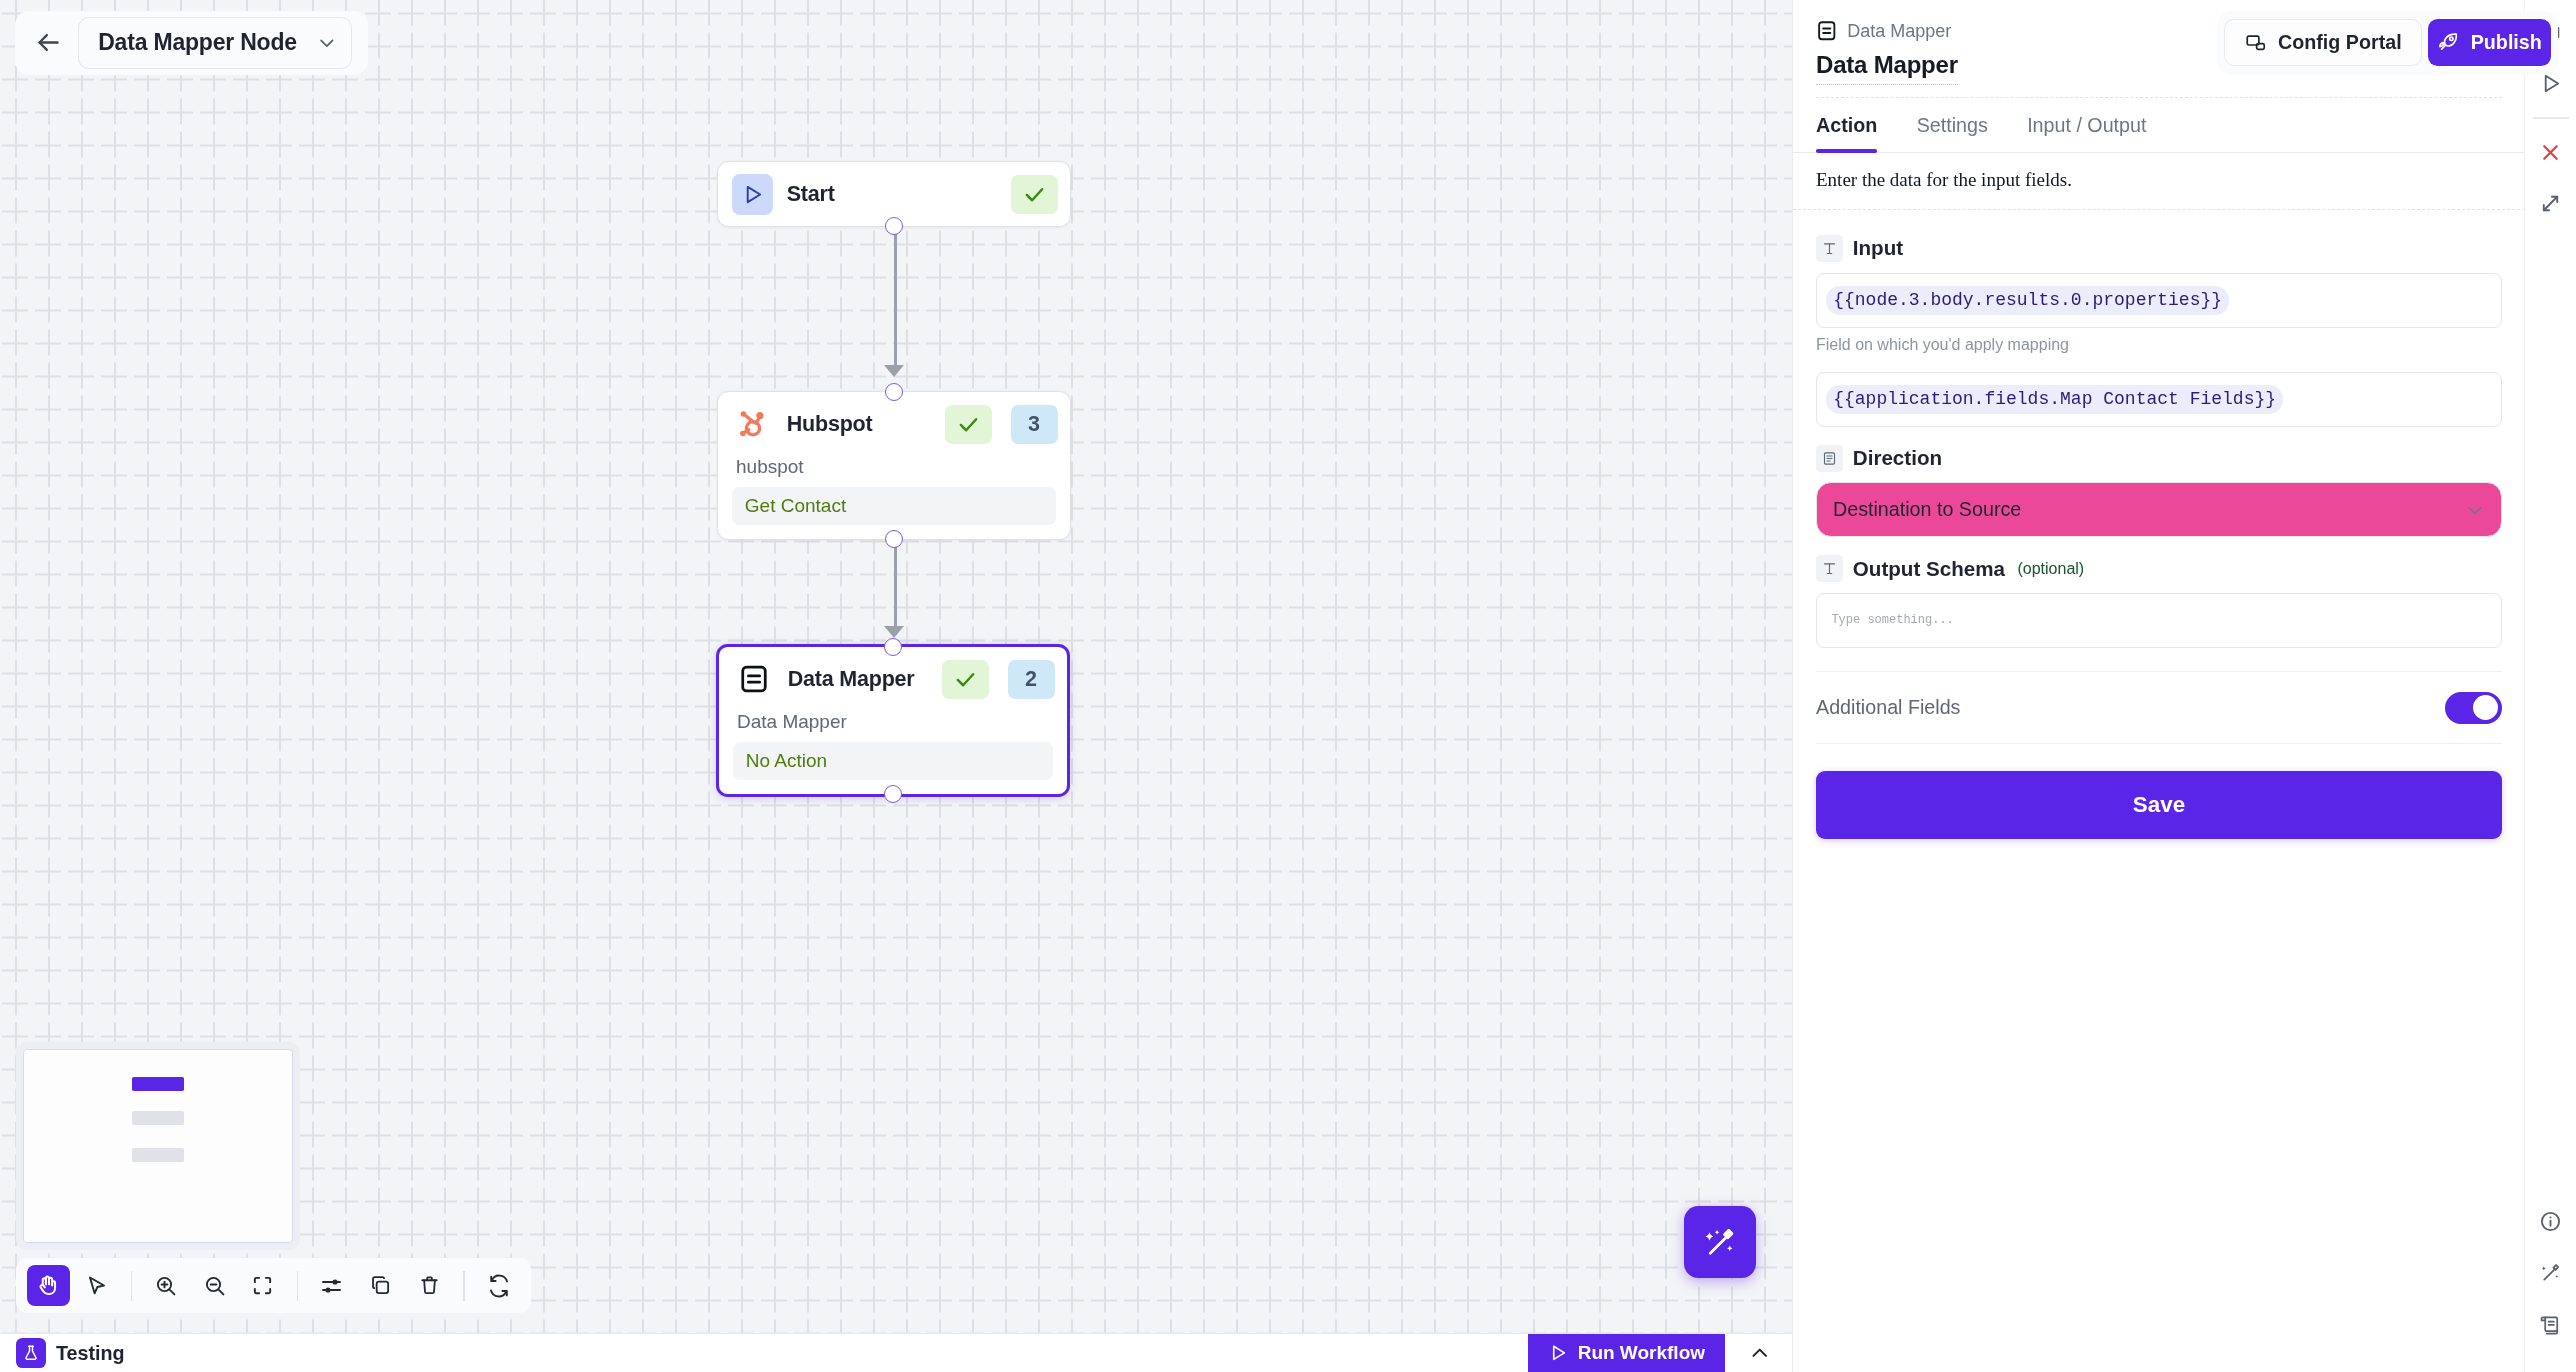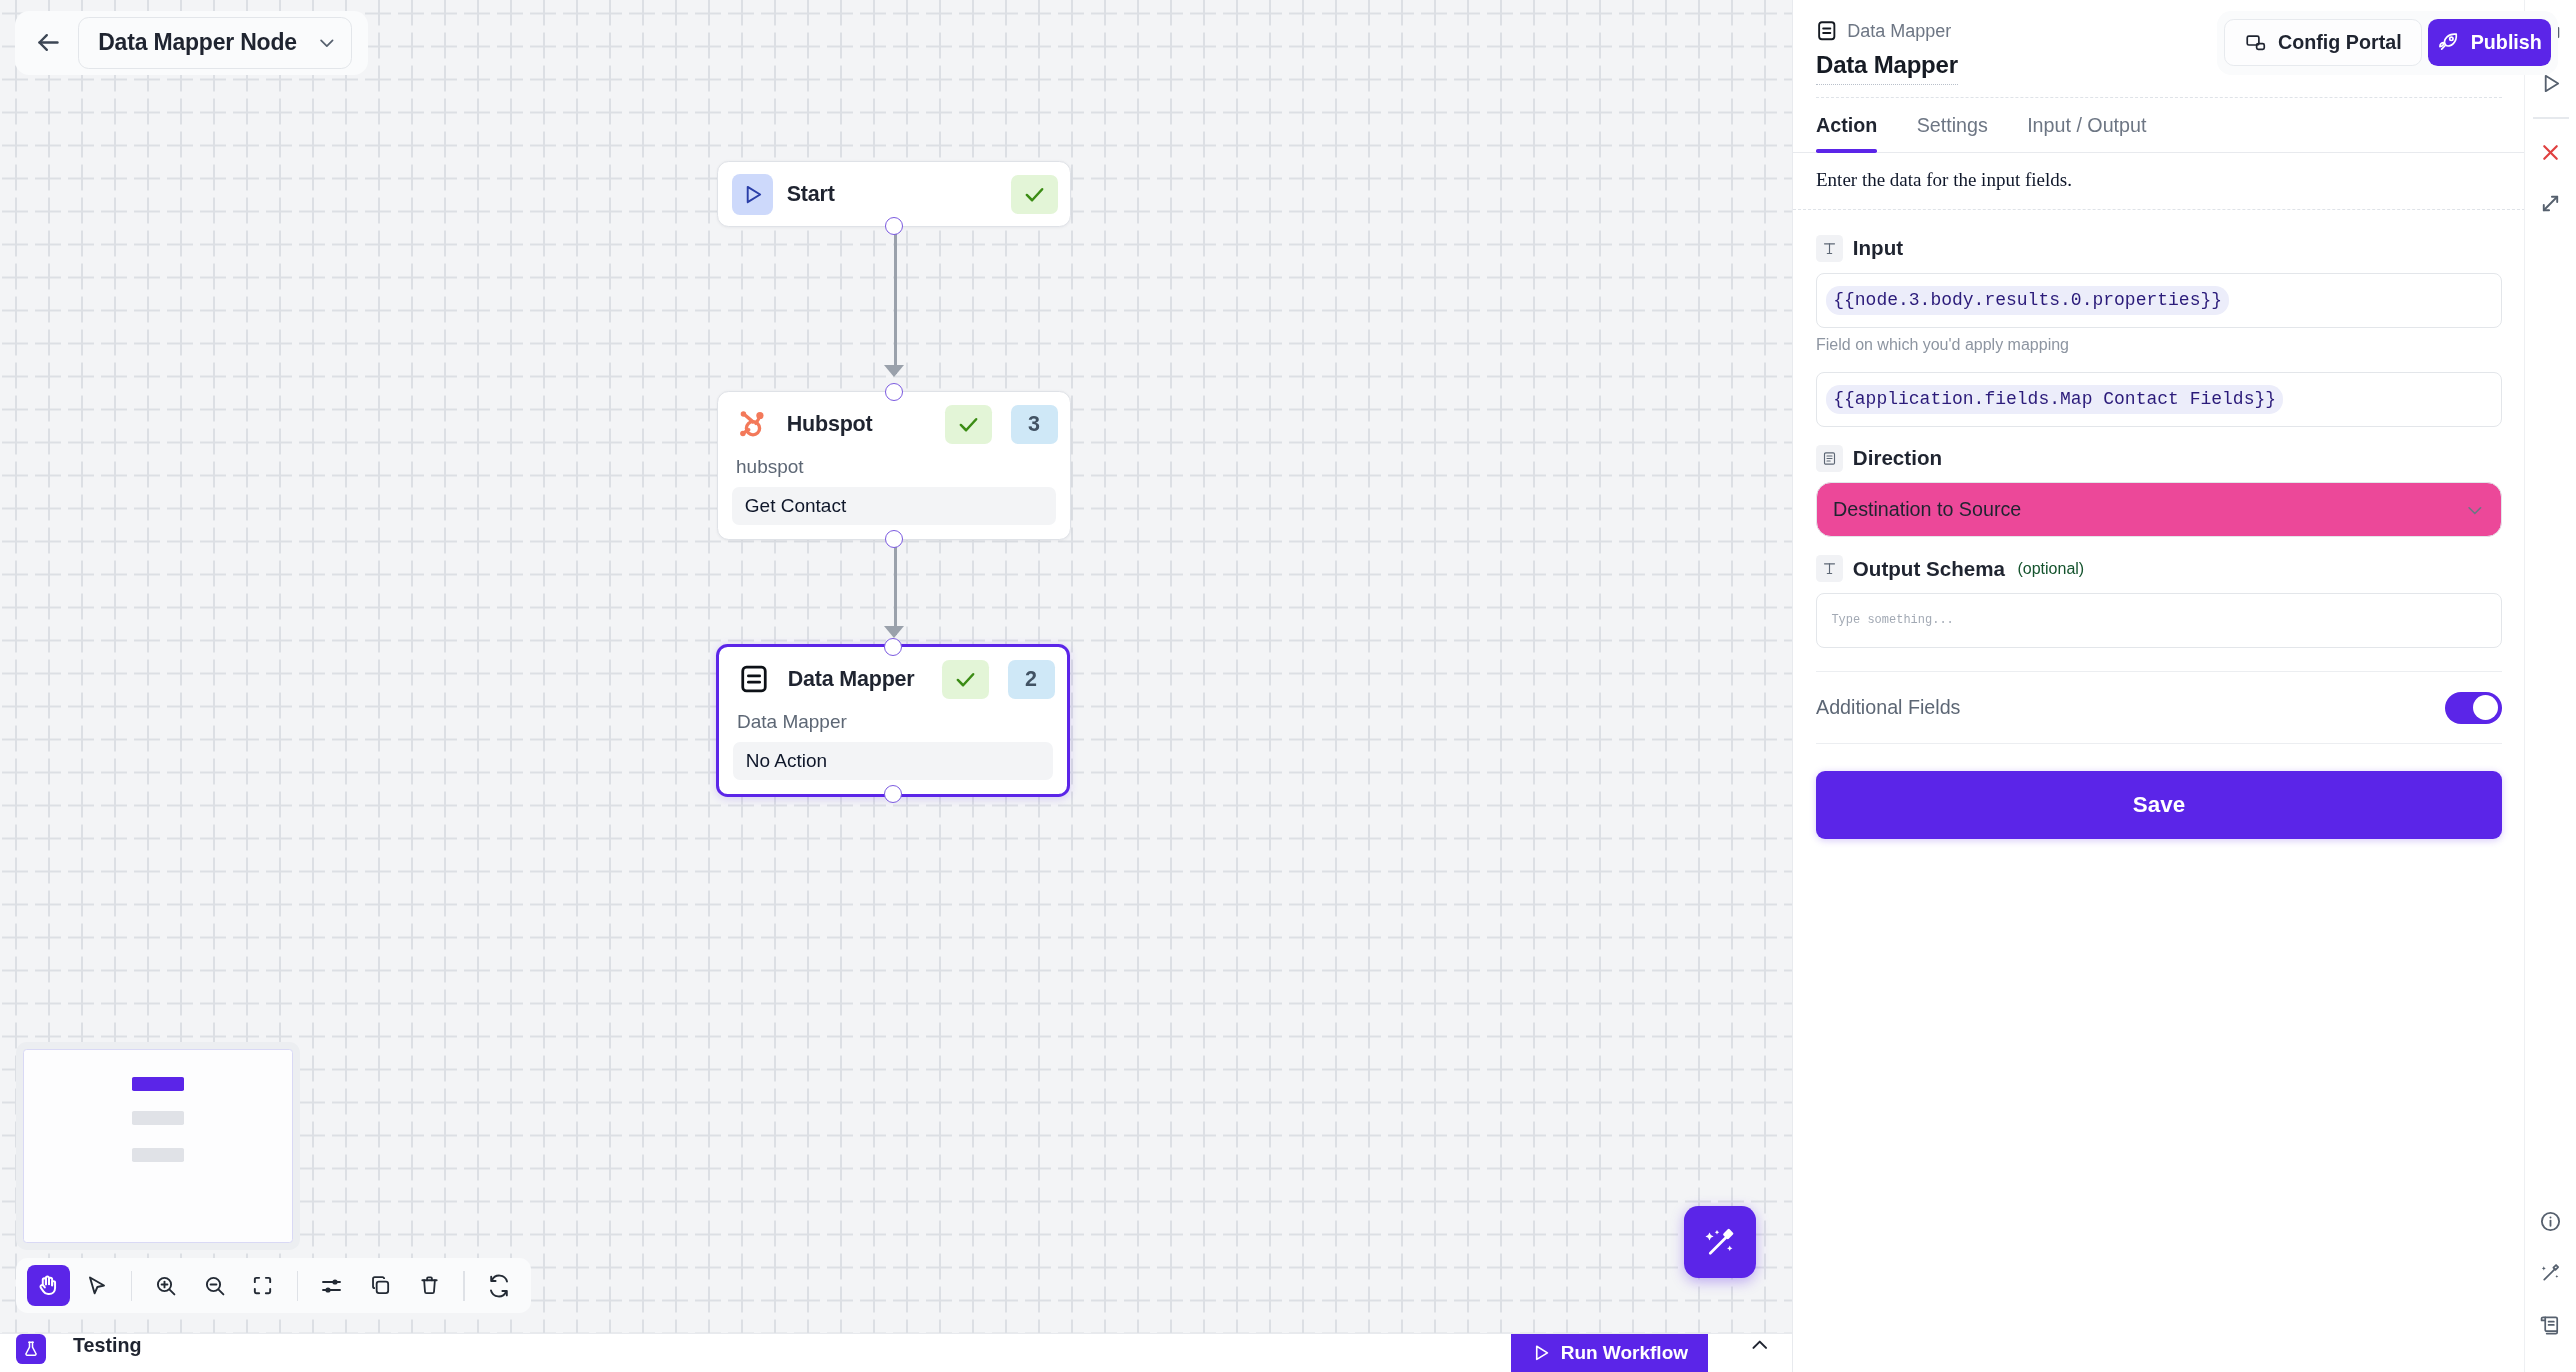--- a/index.html
+++ b/index.html
@@ -151,21 +151,21 @@
   .badge.cnt { background: #cfe8f7; color: #415263; margin-left: 5.4px; }
   .node-sub {
     padding: 0 18px 4.5px 18px;
     font-size: 19px; color: #5d6775;
   }
   .node-action {
     margin: 4.5px 14.3px 13.4px 14.3px;
     background: #f3f4f6;
     border-radius: 7.2px;
     padding: 8px 12.5px;
-    font-size: 19px; color: #0f172a;
+    font-size: 19px; color: #4d7c0f;
   }
   .port {
     position: absolute;
     left: 50%; transform: translateX(-50%);
     width: 18px; height: 18px;
     border-radius: 50%;
     background: #ffffff;
     border: 1.4px solid #7b5ae0;
     z-index: 20;
   }
@@ -248,23 +248,23 @@
     z-index: 27;
   }
 
   
   .status-bar {
     position: absolute;
     left: 0; bottom: 0;
     width: 1792px; height: 39px;
     background: #ffffff;
     border-top: 1.3px solid #e8eaee;
-    display: flex; align-items: flex-start;
+    display: flex; align-items: center;
     padding: 0 21.5px 0 16px;
-    gap: 27px;
+    gap: 10px;
     z-index: 40;
   }
   .testing-icon {
     width: 30px; height: 30px;
     border-radius: 6.3px; background: #5b25e8;
     display: flex; align-items: center; justify-content: center;
     color: #ffffff;
     flex: 0 0 auto;
   }
   .testing-label { font-size: 19.7px; font-weight: 700; color: #1f2430; }

